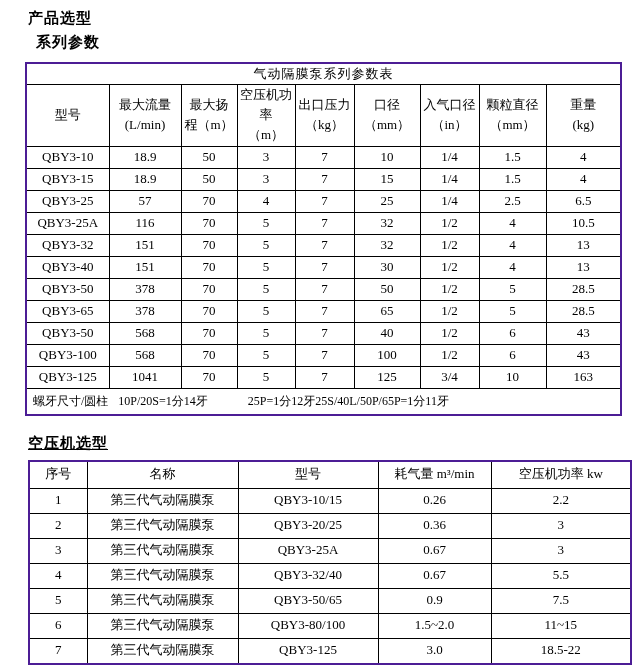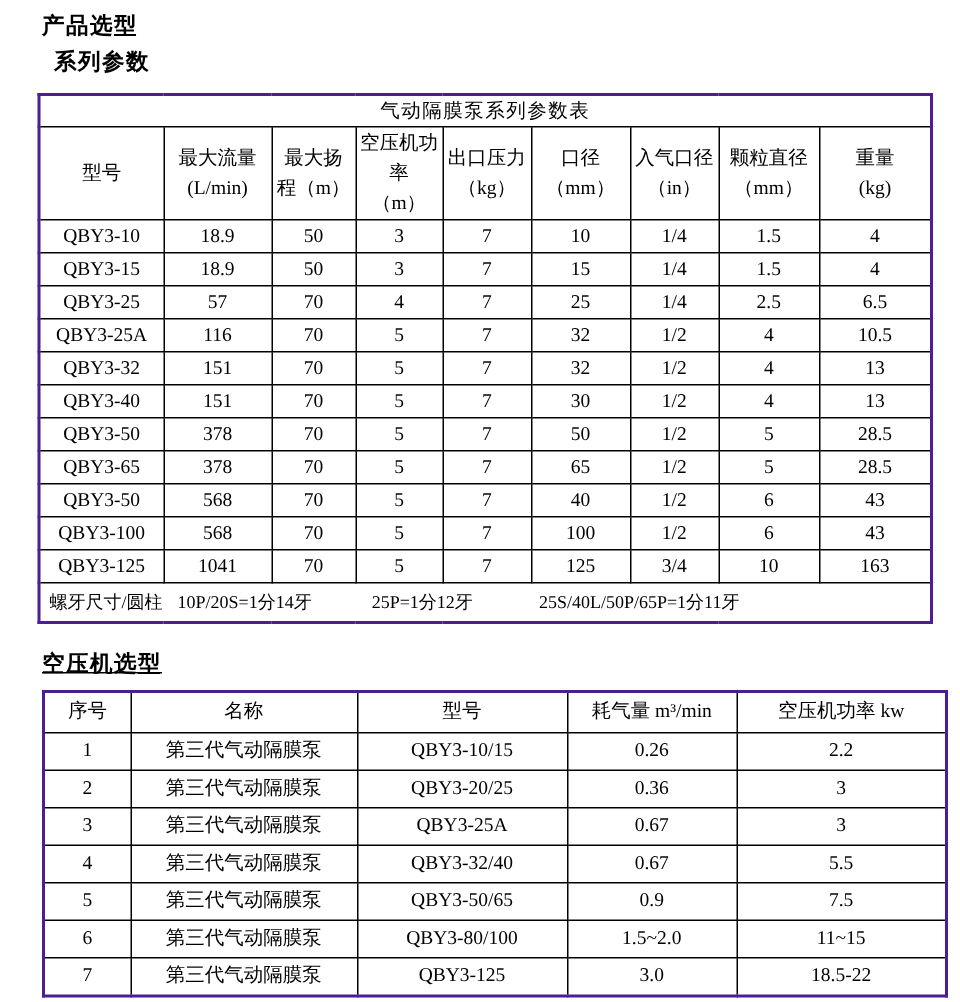--- a/index.html
+++ b/index.html
@@ -65,21 +65,21 @@
   }
   .series-table .foot-cell {
     height: 25px;
     text-align: left;
     font-size: 12px;
     padding-left: 6px;
     white-space: nowrap;
   }
   .series-table .foot-cell .seg1 { margin-left: 10px; }
   .series-table .foot-cell .seg2 { margin-left: 40px; }
-  .series-table .foot-cell .seg3 { margin-left: 44px; }
+  .series-table .foot-cell .seg3 { }
   
   .h-sub2 {
     font-size: 15px;
     font-weight: bold;
     margin: 17px 0 0 3px;
     line-height: 1.4;
     letter-spacing: 1px;
     text-decoration: underline;
   }
   

